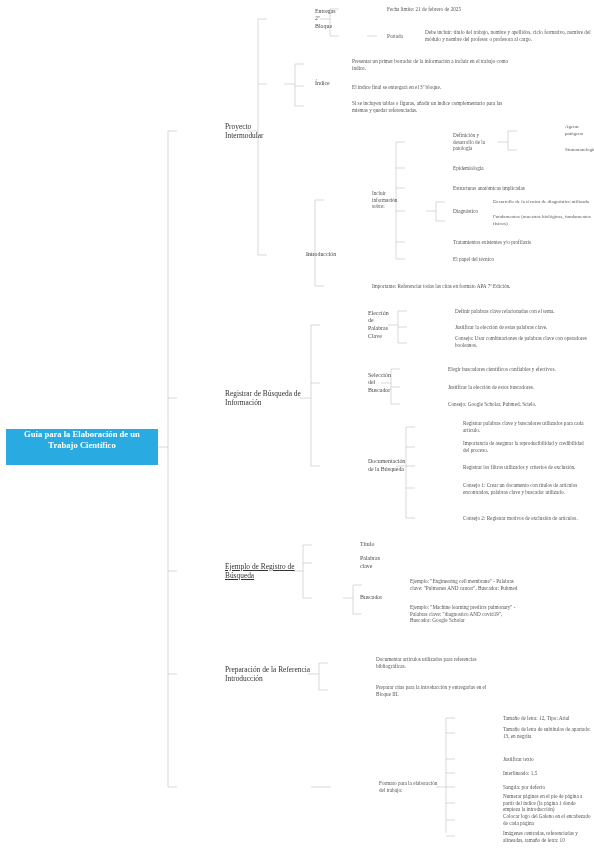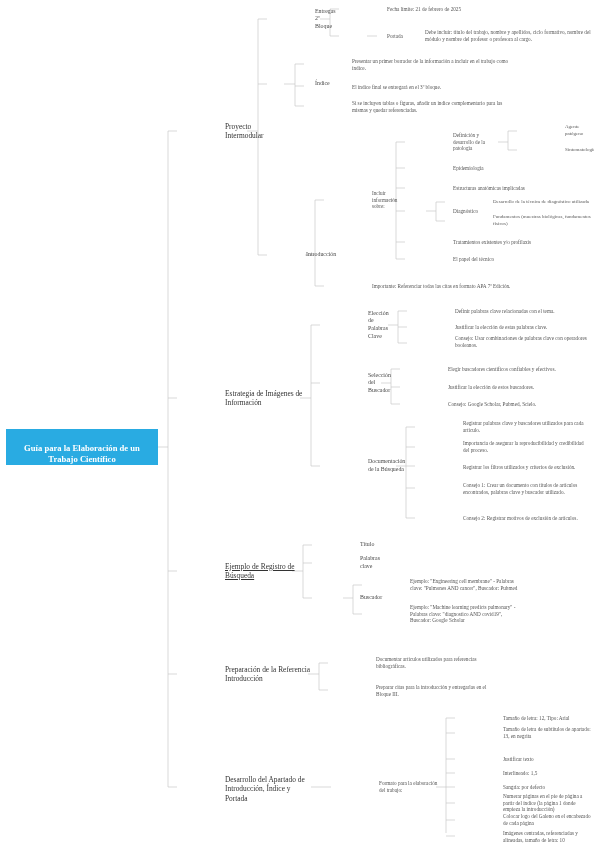--- a/index.html
+++ b/index.html
@@ -12,21 +12,21 @@
   svg.links{position:absolute;left:0;top:0;width:594px;height:848px;pointer-events:none;}
   svg.links path,svg.links line{stroke:#c9c9c9;stroke-width:0.7px;fill:none;}
 
   .node{position:absolute;box-sizing:border-box;}
   .node .lbl{display:block;}
 
   
   #root-node{
     left:6px;top:429px;width:152px;height:36px;
     background:#29abe2;border-radius:0;
-    display:flex;align-items:flex-end;justify-content:center;
+    display:flex;align-items:flex-start;justify-content:center;
     text-align:center;
   }
   #root-node .lbl{
     color:#ffffff;font-weight:bold;font-size:8.6px;line-height:11px;
     padding:0 6px;
   }
 
   
   .lvl1{font-size:7.4px;line-height:9.5px;color:#333;}
   
@@ -235,21 +235,21 @@
   </div>
   <div class="node txt lvl3" style="left:407px;top:253px;width:110px;height:12px;">
     <span class="lbl">El papel del técnico</span>
   </div>
 
   <div class="node txt lvl3" style="left:326px;top:278px;width:200px;height:16px;">
     <span class="lbl">Importante: Referenciar todas las citas en formato APA 7ª Edición.</span>
   </div>
 
   <div class="node txt lvl1" style="left:179px;top:391px;width:124px;height:14px;">
-    <span class="lbl">Estrategia de Imágenes de Información</span>
+    <span class="lbl">Registrar de Búsqueda de Información</span>
   </div>
 
   <div class="node txt lvl2" style="left:322px;top:319px;width:68px;height:12px;">
     <span class="lbl">Elección de Palabras Clave</span>
   </div>
   <div class="node txt lvl3" style="left:409px;top:305px;width:180px;height:12px;">
     <span class="lbl">Definir palabras clave relacionadas con el tema.</span>
   </div>
   <div class="node txt lvl3" style="left:409px;top:321px;width:180px;height:12px;">
     <span class="lbl">Justificar la elección de estas palabras clave.</span>
@@ -312,23 +312,20 @@
   <div class="node txt lvl1" style="left:179px;top:667px;width:132px;height:14px;">
     <span class="lbl">Preparación de la Referencia Introducción</span>
   </div>
   <div class="node txt lvl3" style="left:330px;top:655px;width:168px;height:16px;">
     <span class="lbl">Documentar artículos utilizados para referencias bibliográficas.</span>
   </div>
   <div class="node txt lvl3" style="left:330px;top:683px;width:168px;height:16px;">
     <span class="lbl">Preparar citas para la introducción y entregarlas en el Bloque III.</span>
   </div>
 
-  <div class="node txt lvl1" style="left:179px;top:778px;width:134px;height:22px;">
-    <span class="lbl">Desarrollo del Apartado de Introducción, Índice y Portada</span>
-  </div>
   <div class="node txt lvl3" style="left:333px;top:781px;width:105px;height:12px;">
     <span class="lbl">Formato para la elaboración del trabajo:</span>
   </div>
 
   <div class="node txt lvl3" style="left:457px;top:712px;width:134px;height:12px;">
     <span class="lbl">Tamaño de letra: 12, Tipo: Arial</span>
   </div>
   <div class="node txt lvl3" style="left:457px;top:727px;width:134px;height:12px;">
     <span class="lbl">Tamaño de letra de subtítulos de apartado: 13, en negrita</span>
   </div>

